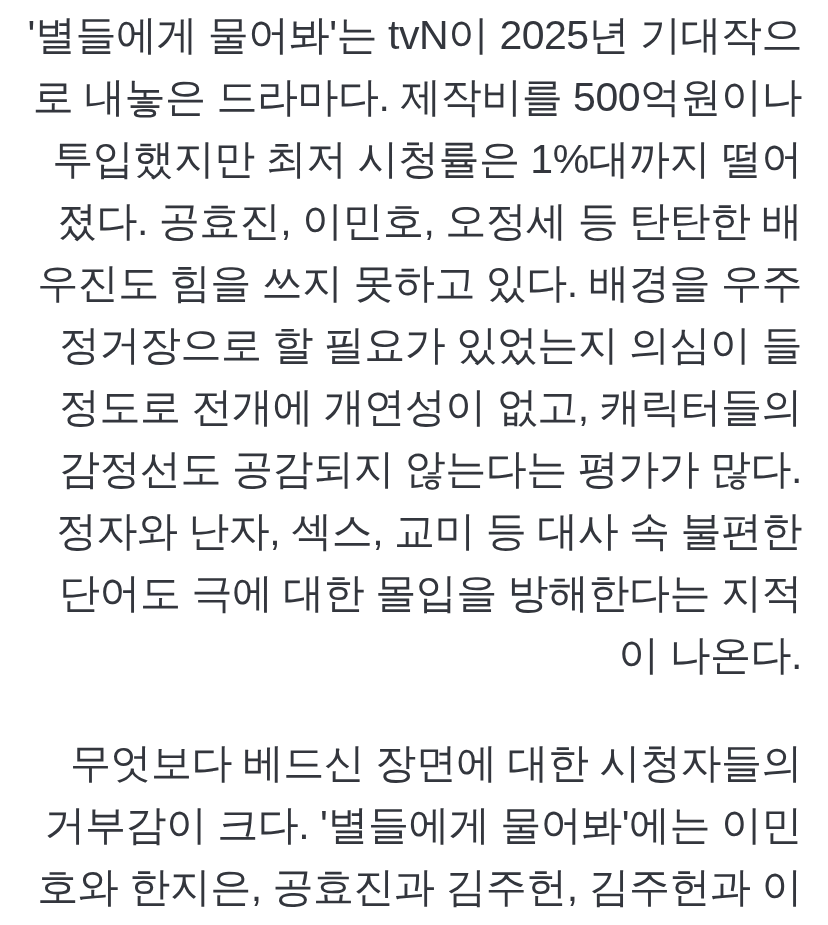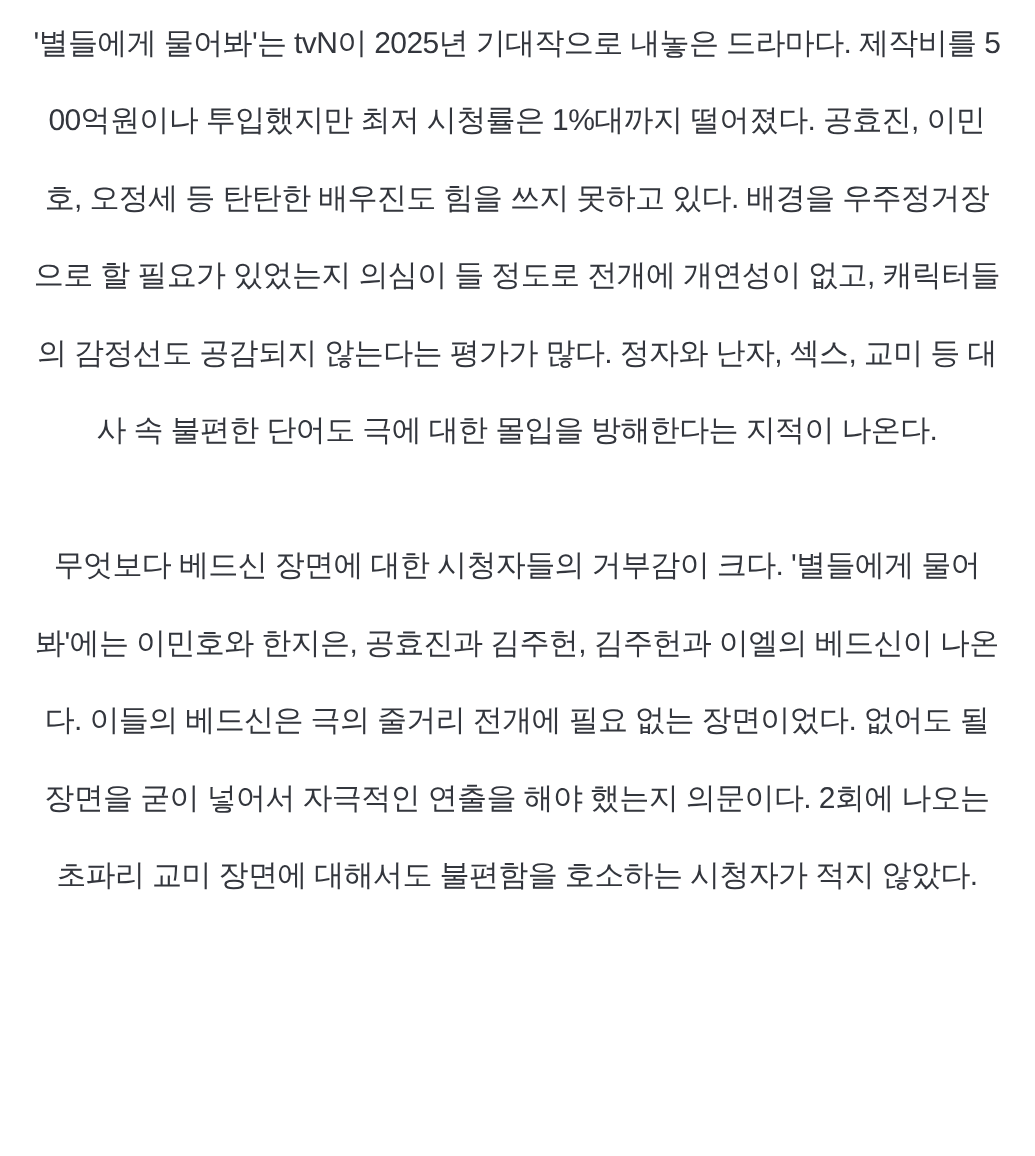--- a/index.html
+++ b/index.html
@@ -13,26 +13,26 @@
     overflow: hidden;
     box-sizing: border-box;
     font-family: "Liberation Sans", "DejaVu Sans", sans-serif;
   }
   .article-body {
     padding: 4px 26px 0 25px;
     color: #33363d;
   }
   .article-body p {
     margin: 0 0 46px 0;
-    font-size: 24px;
+    font-size: 41px;
     line-height: 62px;
     font-weight: 400;
     letter-spacing: -0.5px;
     word-break: break-all;
-    text-align: center;
+    text-align: right;
   }
 </style>
 </head>
 <body>
 
 <main class="article-body">
   <p>'별들에게 물어봐'는 tvN이 2025년 기대작으로 내놓은 드라마다. 제작비를 500억원이나 투입했지만 최저 시청률은 1%대까지 떨어졌다. 공효진, 이민호, 오정세 등 탄탄한 배우진도 힘을 쓰지 못하고 있다. 배경을 우주정거장으로 할 필요가 있었는지 의심이 들 정도로 전개에 개연성이 없고, 캐릭터들의 감정선도 공감되지 않는다는 평가가 많다. 정자와 난자, 섹스, 교미 등 대사 속 불편한 단어도 극에 대한 몰입을 방해한다는 지적이 나온다.</p>
   <p>무엇보다 베드신 장면에 대한 시청자들의 거부감이 크다. '별들에게 물어봐'에는 이민호와 한지은, 공효진과 김주헌, 김주헌과 이엘의 베드신이 나온다. 이들의 베드신은 극의 줄거리 전개에 필요 없는 장면이었다. 없어도 될 장면을 굳이 넣어서 자극적인 연출을 해야 했는지 의문이다. 2회에 나오는 초파리 교미 장면에 대해서도 불편함을 호소하는 시청자가 적지 않았다.</p>
 </main>
 

